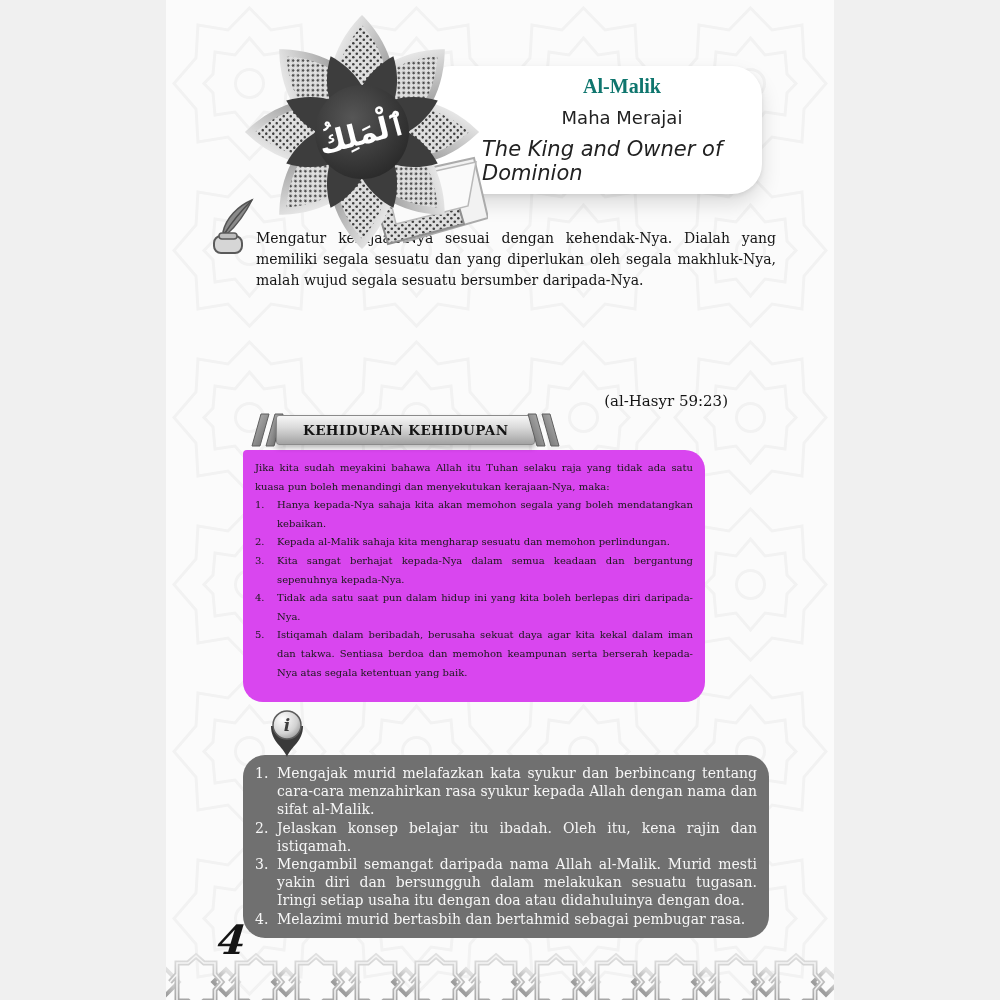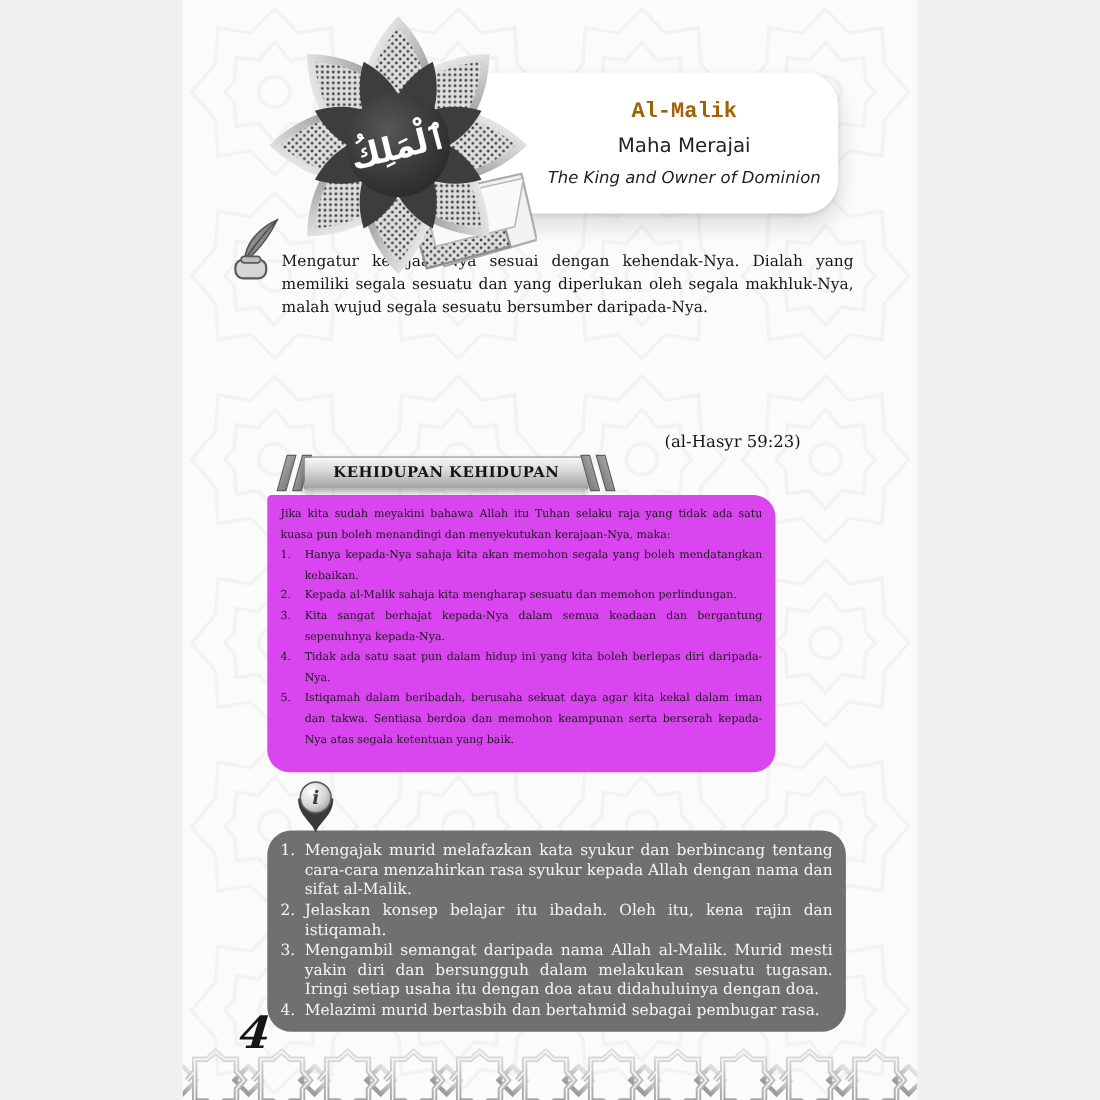--- a/index.html
+++ b/index.html
@@ -15,23 +15,23 @@
   .bg-pattern{position:absolute;left:0;top:0;z-index:0;}
 
   
   .header-card{
     position:absolute;left:256px;top:66px;width:340px;height:128px;
     background:#ffffff;border-radius:30px;z-index:1;
     box-shadow:0 10px 20px rgba(0,0,0,0.13), 0 2px 4px rgba(0,0,0,0.08);
     display:flex;flex-direction:column;justify-content:center;align-items:center;
     gap:9px;padding-left:60px;box-sizing:border-box;
   }
-  .h-name{font-family:Liberation Mono, monospace;font-weight:bold;font-size:20px;color:#a16207;}
+  .h-name{font-family:Liberation Serif, serif;font-weight:bold;font-size:20px;color:#0f766e;}
   .h-malay{font-family:"DejaVu Sans","Liberation Sans",sans-serif;font-size:18px;color:#222;}
-  .h-english{font-family:"DejaVu Sans","Liberation Sans",sans-serif;font-style:italic;font-size:15px;color:#222;}
+  .h-english{font-family:"DejaVu Sans","Liberation Sans",sans-serif;font-style:italic;font-size:21px;color:#222;}
   .flower-svg{position:absolute;left:70px;top:10px;z-index:2;}
 
   
   .quill-svg{position:absolute;left:44px;top:198px;z-index:2;}
   .intro{
     position:absolute;left:90px;top:228px;width:520px;margin:0;
     font-size:14px;line-height:21px;color:#141414;text-align:justify;z-index:1;
   }
 
   

